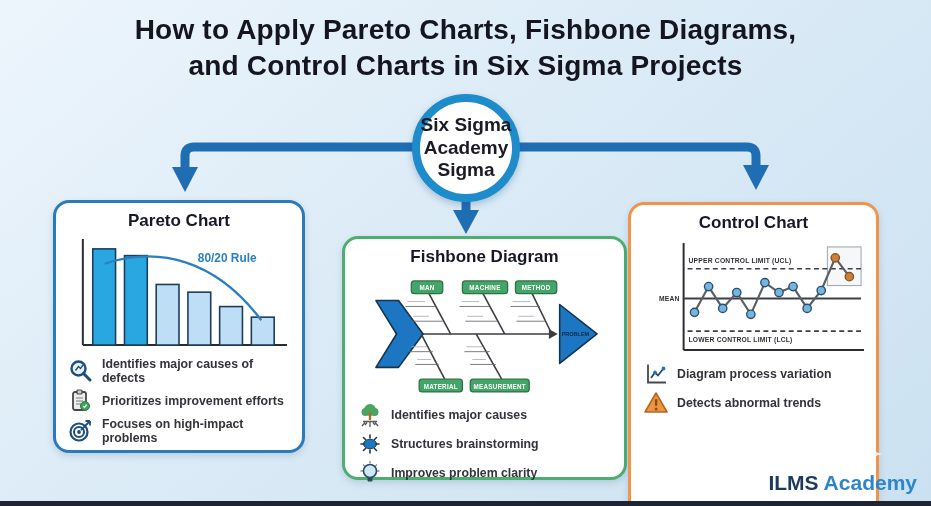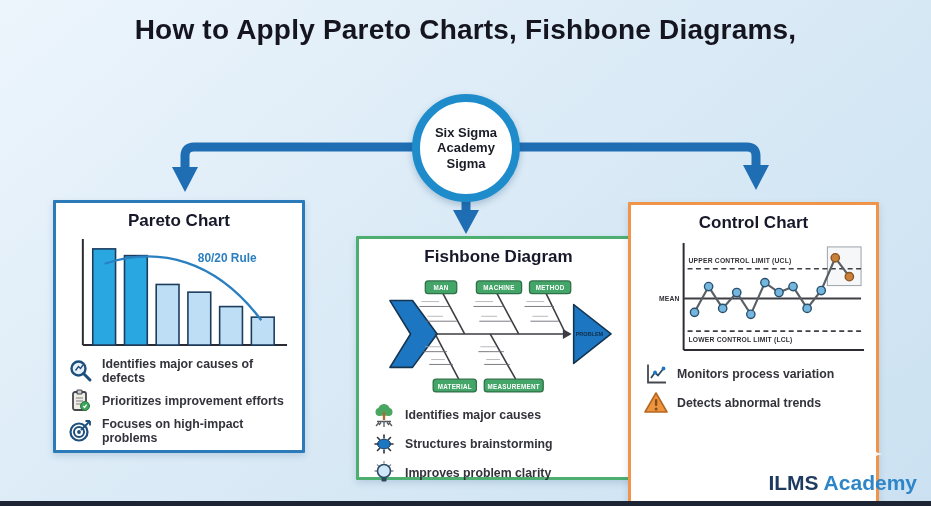--- a/index.html
+++ b/index.html
@@ -6,26 +6,26 @@
   .canvas{position:relative;width:931px;height:506px;overflow:hidden;
     background:linear-gradient(140deg,#edf5fc 0%,#ddecf7 40%,#cbe1f1 100%);
     font-family:"Liberation Sans",sans-serif;}
   .main-title{position:absolute;top:12px;left:0;right:0;text-align:center;
     font-size:28px;font-weight:800;color:#15151f;line-height:1.3;letter-spacing:.2px;}
   .connectors{position:absolute;left:0;top:0;z-index:1;}
   .hub{position:absolute;left:412px;top:94px;width:108px;height:108px;border-radius:50%;
     background:#fff;border:8px solid #1e8ccb;box-sizing:border-box;z-index:3;
     display:flex;flex-direction:column;align-items:center;justify-content:center;
     box-shadow:0 3px 7px rgba(25,75,125,.28);
-    font-size:13px;font-weight:800;color:#1b1b27;line-height:1.18;text-align:center;}
-  .card{position:absolute;background:#fff;border-radius:1px;box-sizing:border-box;z-index:2;
+    font-size:19px;font-weight:800;color:#1b1b27;line-height:1.18;text-align:center;}
+  .card{position:absolute;background:#fff;border-radius:16px;box-sizing:border-box;z-index:2;
     box-shadow:0 3px 7px rgba(40,85,130,.18);}
   .card-title{text-align:center;font-size:17px;font-weight:800;color:#17172a;margin:8px 4px 2px;}
   .card.pareto{left:53px;top:200px;width:252px;height:253px;border:3px solid #2b7bbb;}
-  .card.fishbone{left:356px;top:236px;width:285px;height:244px;border:3px solid #4cae6f;}
+  .card.fishbone{left:342px;top:236px;width:285px;height:244px;border:3px solid #4cae6f;}
   .card.control{left:628px;top:202px;width:251px;height:316px;border:3px solid #f0944a;}
   .mini{display:block;margin:0 auto;}
   .features{padding:2px 8px 0 12px;}
   .feature{display:flex;align-items:center;gap:8px;margin:3px 0;}
   .ficon{flex:0 0 26px;width:26px;height:26px;}
   .flabel{font-size:12.3px;font-weight:700;color:#33333c;line-height:1.15;}
   .axis{stroke:#2b2b33;stroke-width:2;}
   .bone{stroke:#3c3c42;stroke-width:1.6;}
   .twig{stroke:#6b6b73;stroke-width:.9;}
   .hint{stroke:#a7a7af;stroke-width:.8;}
@@ -40,20 +40,21 @@
   .sparkle{position:absolute;right:48px;bottom:40px;z-index:2;}
   .bottom-bar{position:absolute;left:0;bottom:0;width:100%;height:5px;background:#1d2433;z-index:5;}
 </style>
 </head>
 <body>
 
 <div class="canvas">
 
   <div class="main-title">
     <div>How to Apply Pareto Charts, Fishbone Diagrams,</div>
+    <div>and Control Charts in Six Sigma Projects</div>
   </div>
 
   <svg class="connectors" width="931" height="506">
     <path d="M414,147 H194 Q185,147 185,156 V169" fill="none" stroke="#1f6eb3" stroke-width="9"></path>
     <polygon points="172,167 198,167 185,192" fill="#1f6eb3"></polygon>
     <path d="M518,147 H747 Q756,147 756,156 V167" fill="none" stroke="#1f6eb3" stroke-width="9"></path>
     <polygon points="743,165 769,165 756,190" fill="#1f6eb3"></polygon>
     <path d="M466,200 V212" fill="none" stroke="#1f6eb3" stroke-width="9"></path>
     <polygon points="453,210 479,210 466,234" fill="#1f6eb3"></polygon>
   </svg>
@@ -218,21 +219,21 @@
         </g>
     </svg>
     <div class="features">
       <div class="feature">
         <svg class="ficon" viewBox="0 0 26 26">
           <path d="M5 3.5 v18 h18" stroke="#44484f" stroke-width="1.8" fill="none"></path>
           <path d="M8 17 l4-5.5 3 3 5.5-7" stroke="#2c4a63" stroke-width="1.8" fill="none"></path>
           <circle cx="12" cy="11.5" r="1.9" fill="#1d76c2"></circle>
           <circle cx="20.5" cy="7.5" r="1.9" fill="#1d76c2"></circle>
         </svg>
-        <span class="flabel">Monitors process variation</span>
+        <span class="flabel">Diagram process variation</span>
       </div>
       <div class="feature">
         <svg class="ficon" viewBox="0 0 26 26">
           <path d="M13 3 L24 22 H2 Z" fill="#ed9440" stroke="#b5671f" stroke-width="1.6" stroke-linejoin="round"></path>
           <rect x="11.9" y="9" width="2.4" height="7" rx="1.1" fill="#8a4d12"></rect>
           <circle cx="13.1" cy="19" r="1.5" fill="#8a4d12"></circle>
         </svg>
         <span class="flabel">Detects abnormal trends</span>
       </div>
     </div>

